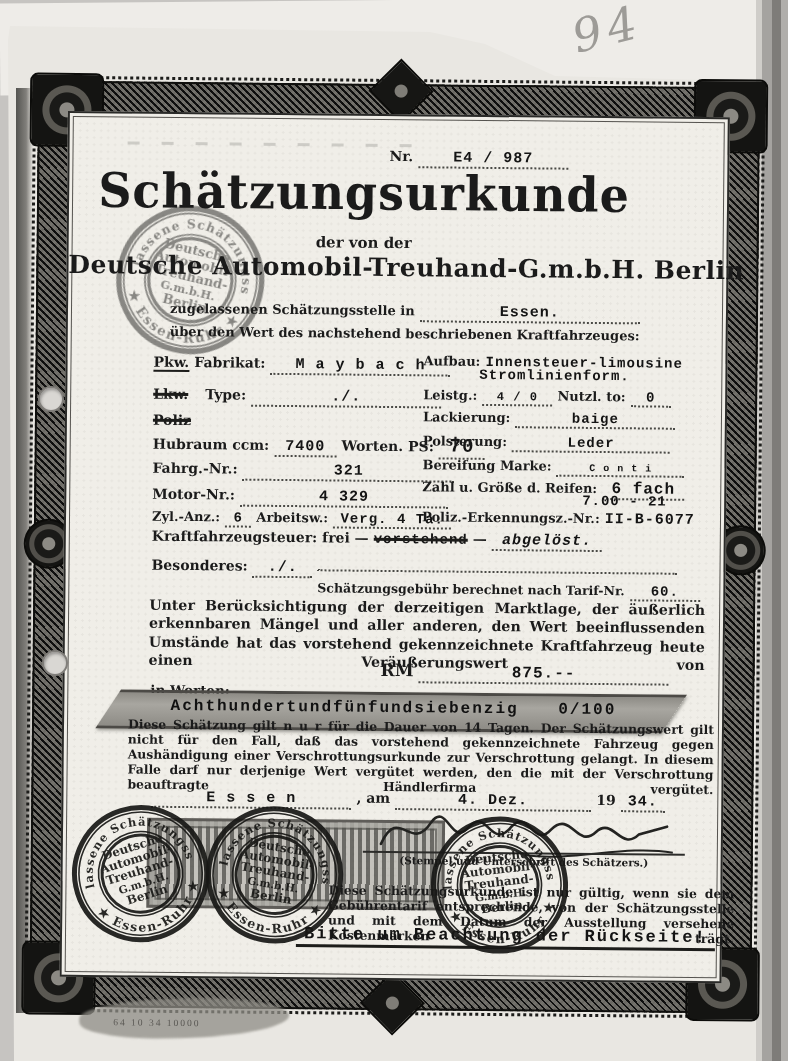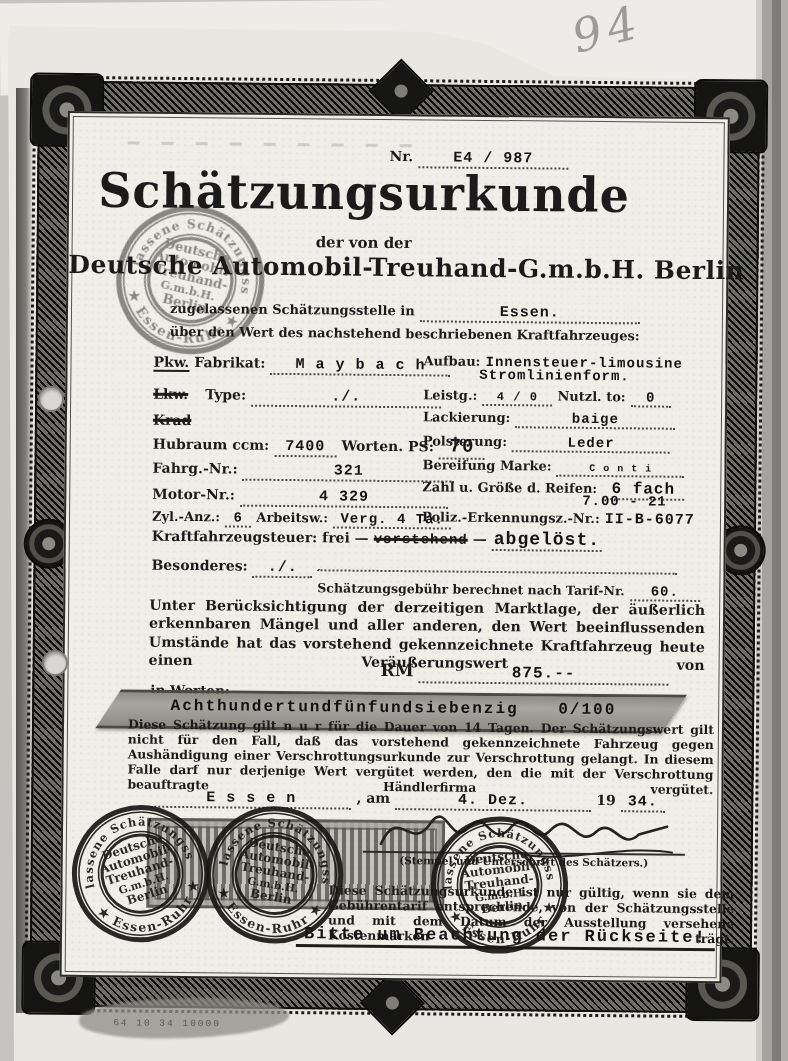--- a/index.html
+++ b/index.html
@@ -65,21 +65,21 @@
         box-shadow:inset 0 0 0 5px rgba(220,218,212,.55), inset 0 0 0 7px rgba(45,45,41,.7);}
   #sig-caption{left:366px;top:851px;width:322px;border-top:2px solid #2c2c2a;text-align:center;
                font-size:10.5px;font-weight:bold;padding-top:1px;}
   #notice{left:300px;top:925px;font-family:"Liberation Mono","DejaVu Sans Mono",monospace;font-weight:bold;
           font-size:17px;letter-spacing:2px;border-bottom:3px solid #1d1d1b;padding:0 8px 1px 8px;color:#141414;}
   #fee-note{left:332px;top:884px;width:406px;}
   .hole{position:absolute;width:22px;height:22px;border-radius:50%;background:#d9d7d3;border:2px solid #807e7a;
         box-shadow:inset 1px 2px 3px rgba(30,30,28,.35);z-index:9;}
   #blob{left:84px;top:1000px;width:210px;height:40px;background:#8f8d86;opacity:.75;filter:blur(1px);
         border-radius:45% 60% 50% 55%;transform:rotate(-3deg);}
-  #print-code{left:118px;top:1020px;font-family:Liberation Mono, monospace;font-size:9.5px;
+  #print-code{left:118px;top:1020px;font-family:Liberation Serif, serif;font-size:9.5px;
               color:#5a5854;letter-spacing:2px;}
 </style>
 </head>
 <body>
 
 <div id="scan">
 
   <div class="abs" id="back-sheet"></div>
   <div class="abs" id="pencil-num">94</div>
   <div class="abs" id="main-paper"></div>
@@ -120,21 +120,21 @@
         <div class="r" style="left:86px;top:238px;">
           <span class="fr flabel" style="border-bottom:2px solid #1d1d1b;">Pkw.</span>
           <span class="fr flabel" style="">Fabrikat:</span>
           <span class="typed dots" style="font-size:15px;min-width:180px;">M a y b a c h</span>
         </div>
         <div class="r" style="left:86px;top:270px;">
           <span class="fr flabel struck">Lkw.</span>
           <span class="fr flabel" style="margin-left:12px;margin-top:7px;">Type:</span>
           <span class="typed dots" style="font-size:15px;min-width:190px;">./.</span>
         </div>
-        <div class="r fr flabel struck" style="left:86px;top:298px;">Krad</div>
+        <div class="r fr flabel struck" style="left:86px;top:298px;">Poliz</div>
         <div class="r" style="left:86px;top:320px;">
           <span class="fr flabel">Hubraum ccm:</span>
           <span class="typed dots" style="font-size:15px;min-width:62px;">7400</span>
           <span class="fr flabel">Worten. PS:</span>
           <span class="typed dots" style="font-size:19px;min-width:46px;">70</span>
         </div>
         <div class="r" style="left:86px;top:344px;">
           <span class="fr flabel">Fahrg.-Nr.:</span>
           <span class="typed dots" style="font-size:15px;min-width:212px;">321</span>
         </div>
@@ -179,21 +179,21 @@
         <div class="r typed" style="left:516px;top:375px;font-size:14px;">7.00 - 21</div>
         <div class="r" style="left:356px;top:390px;">
           <span class="fr flabel2">Poliz.-Erkennungsz.-Nr.:</span>
           <span class="typed" style="font-size:15px;">II-B-6077</span>
         </div>
 
         <div class="r" style="left:86px;top:412px;">
           <span class="fr flabel">Kraftfahrzeugsteuer: frei —</span>
           <span class="typed struck" style="font-size:14px;">vorstehend</span>
           <span class="fr flabel">—</span>
-          <span class="typed dots" style="font-size:18px;min-width:110px;">abgelöst.</span>
+          <span class="typed dots" style="font-size:15px;min-width:110px;font-style:italic;">abgelöst.</span>
         </div>
         <div class="r" style="left:86px;top:440px;">
           <span class="fr flabel">Besonderes:</span>
           <span class="typed dots" style="font-size:15px;min-width:60px;">./.</span>
           <span class="dots" style="min-width:360px;height:14px;"></span>
         </div>
         <div class="r" style="left:252px;top:462px;">
           <span class="fr" style="font-size:12.5px;">Schätzungsgebühr berechnet nach Tarif-Nr.</span>
           <span class="typed dots" style="font-size:14px;min-width:70px;">60.</span>
         </div>

